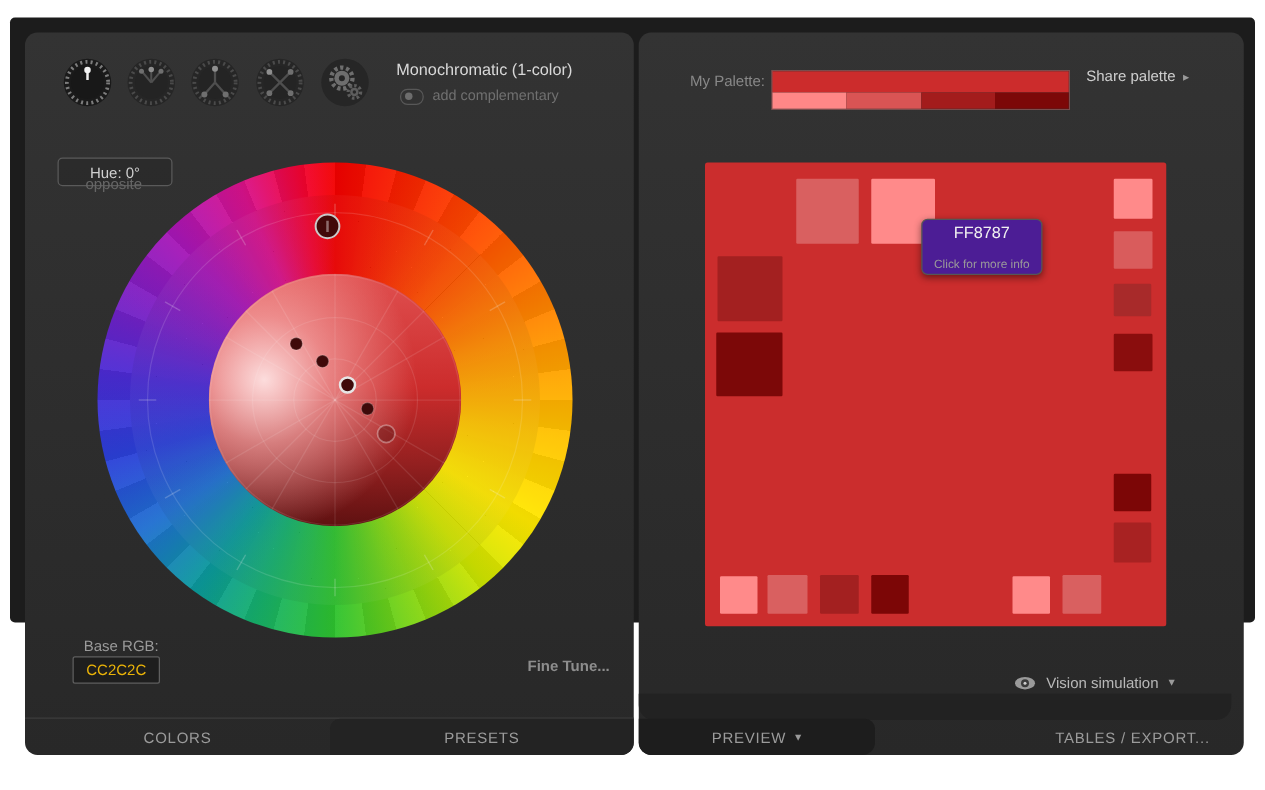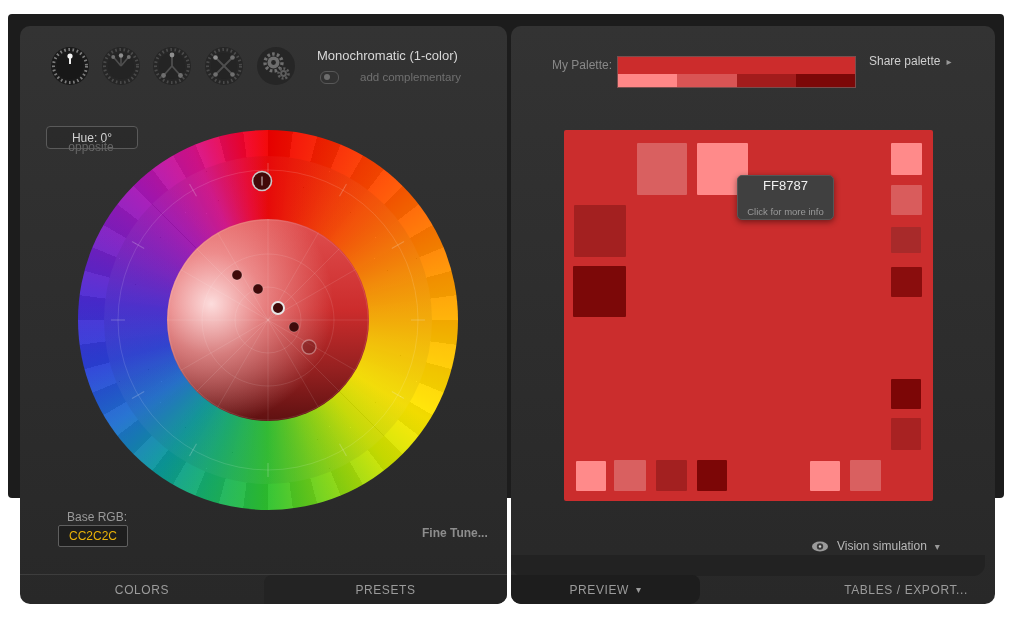--- a/index.html
+++ b/index.html
@@ -5,21 +5,21 @@
   html,body{margin:0;padding:0;background:#ffffff;font-family:"Liberation Sans",sans-serif;}
   .stage{position:relative;width:1012px;height:632px;background:#ffffff;overflow:hidden;}
   .app{position:absolute;left:8px;top:14px;width:996px;height:484px;background:#1c1c1c;border-radius:4px;}
   .panel{position:absolute;top:12px;height:578px;border-radius:10px;background:linear-gradient(#333333,#282828);}
   .panel-left{left:12px;width:487px;}
   .panel-right{left:503px;width:484px;}
 
   
   .scheme-icon{position:absolute;top:20px;width:40px;height:40px;cursor:pointer;}
   .scheme-title{position:absolute;left:297px;top:22px;font-size:13px;color:#d8d8d8;}
-  .addcomp-row{position:absolute;left:300px;top:44px;height:14px;display:flex;align-items:center;gap:21px;}
+  .addcomp-row{position:absolute;left:300px;top:44px;height:14px;display:flex;align-items:center;gap:7px;}
   .toggle-pill{width:17px;height:11px;border:1px solid #585858;border-radius:6px;position:relative;}
   .toggle-pill:after{content:"";position:absolute;left:3px;top:2px;width:6px;height:6px;border-radius:50%;background:#6d6d6d;}
   .addcomp-label{font-size:11.5px;color:#707070;}
   .hue-btn{position:absolute;left:26px;top:88px;width:90px;height:21px;border:1px solid #5a5a5a;border-radius:4px;
     color:#d0d0d0;font-size:12px;display:flex;align-items:center;justify-content:center;background:rgba(0,0,0,0.12);cursor:pointer;margin-top:12px;}
   .opposite{position:absolute;left:26px;top:114px;width:90px;text-align:center;font-size:12px;color:#666666;}
   .wheel{position:absolute;left:58px;top:104px;width:380px;height:380px;}
   .wheel-hue{position:absolute;inset:0;border-radius:50%;
     background:conic-gradient(from 0deg,
       #f20000 0deg,#ff4d00 40deg,#ff9500 75deg,#ffc400 100deg,#ffe800 122deg,#cfe400 140deg,
@@ -47,21 +47,21 @@
   
   .mypalette-label{position:absolute;left:41px;top:32px;font-size:12px;color:#888888;}
   .palette-strip{position:absolute;left:107px;top:31px;width:237px;height:30px;box-shadow:0 0 0 1px rgba(255,130,130,0.35);cursor:pointer;}
   .palette-main{width:100%;height:17px;}
   .palette-row{display:flex;width:100%;height:13px;}
   .palette-row div{flex:1;height:100%;}
   .share-palette{position:absolute;left:358px;top:28px;font-size:12px;color:#cfcfcf;cursor:pointer;}
   .share-arrow{color:#999999;font-size:10px;margin-left:6px;}
   .preview-box{position:absolute;left:53px;top:104px;width:369px;height:371px;background:#cb2d2d;border-radius:2px;}
   .sq{position:absolute;border-radius:1px;}
-  .tooltip{position:absolute;left:173px;top:45px;width:95px;height:43px;background:#404040;border:1px solid #565656;
+  .tooltip{position:absolute;left:173px;top:45px;width:95px;height:43px;background:#4c1d95;border:1px solid #565656;
     border-radius:5px;box-shadow:0 2px 6px rgba(0,0,0,0.45);display:flex;flex-direction:column;align-items:center;justify-content:center;gap:11px;}
   .tooltip-title{font-size:13px;color:#f0f0f0;}
   .tooltip-sub{font-size:9.5px;color:#9a9a9a;margin-top:2px;}
   .vision-row{position:absolute;left:300px;top:511px;height:18px;display:flex;align-items:center;gap:8px;cursor:pointer;}
   .vision-label{font-size:12px;color:#b8b8b8;}
   .caret{color:#9a9a9a;font-size:10px;}
   .footer-sheet{position:absolute;left:0;top:529px;width:474px;height:21px;background:#222222;border-radius:0 0 12px 12px;}
   .tab-preview{left:0;width:189px;background:#1d1d1d;border-radius:0 8px 10px 10px;gap:7px;}
   .tab-examples{left:189px;width:140px;}
   .tab-tables{left:320px;width:150px;}

